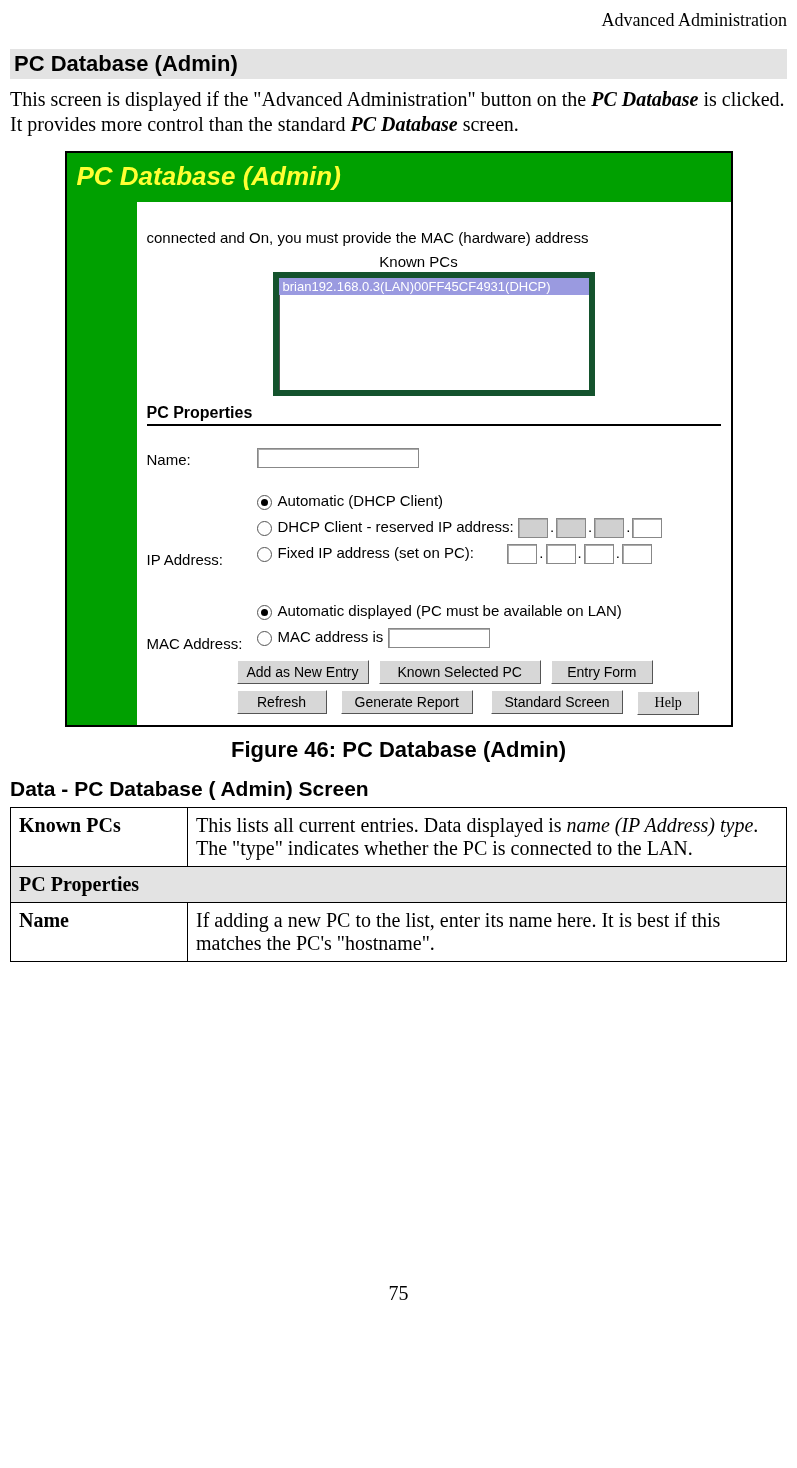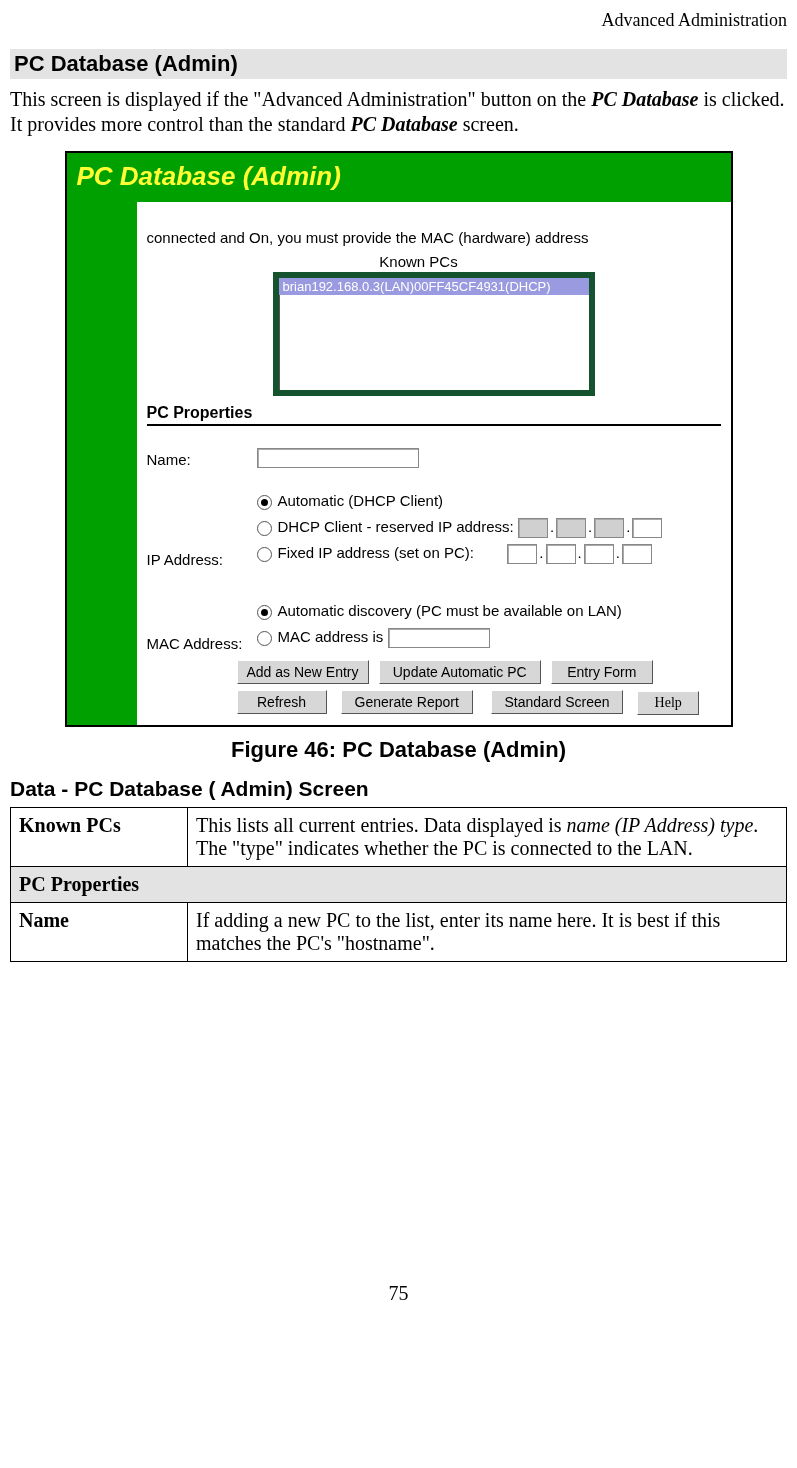--- a/index.html
+++ b/index.html
@@ -295,32 +295,32 @@
               </div>
             </div>
           </div>
 
           <div style="height:8px"></div>
 
           <div class="form-row">
             <div class="form-label">MAC Address:</div>
             <div class="form-fields">
               <div class="radio-line">
-                <span class="radio checked"></span><span>Automatic discovery (PC must be available on LAN)</span>
+                <span class="radio checked"></span><span>Automatic displayed (PC must be available on LAN)</span>
               </div>
               <div class="radio-line">
                 <span class="radio"></span><span>MAC address is</span>
                 <span class="txt w100"></span>
               </div>
             </div>
           </div>
 
           <div class="btn-row-wide">
             <span class="btn m">Add as New Entry</span>
-            <span class="btn l">Update Automatic PC</span>
+            <span class="btn l">Known Selected PC</span>
             <span class="btn s" style="width:100px">Entry Form</span>
           </div>
 
           <div class="btn-row-bottom">
             <span class="btn s">Refresh</span>
             <span class="btn m">Generate Report</span>
             <span class="spacer"></span>
             <span class="btn m">Standard Screen</span>
             <span class="btn xs">Help</span>
           </div>

